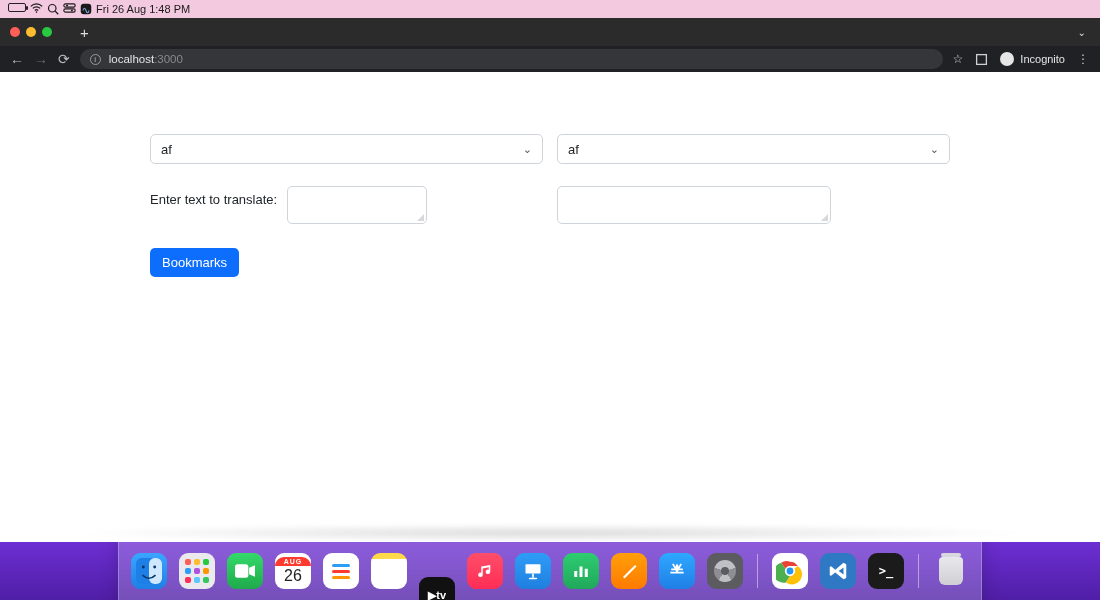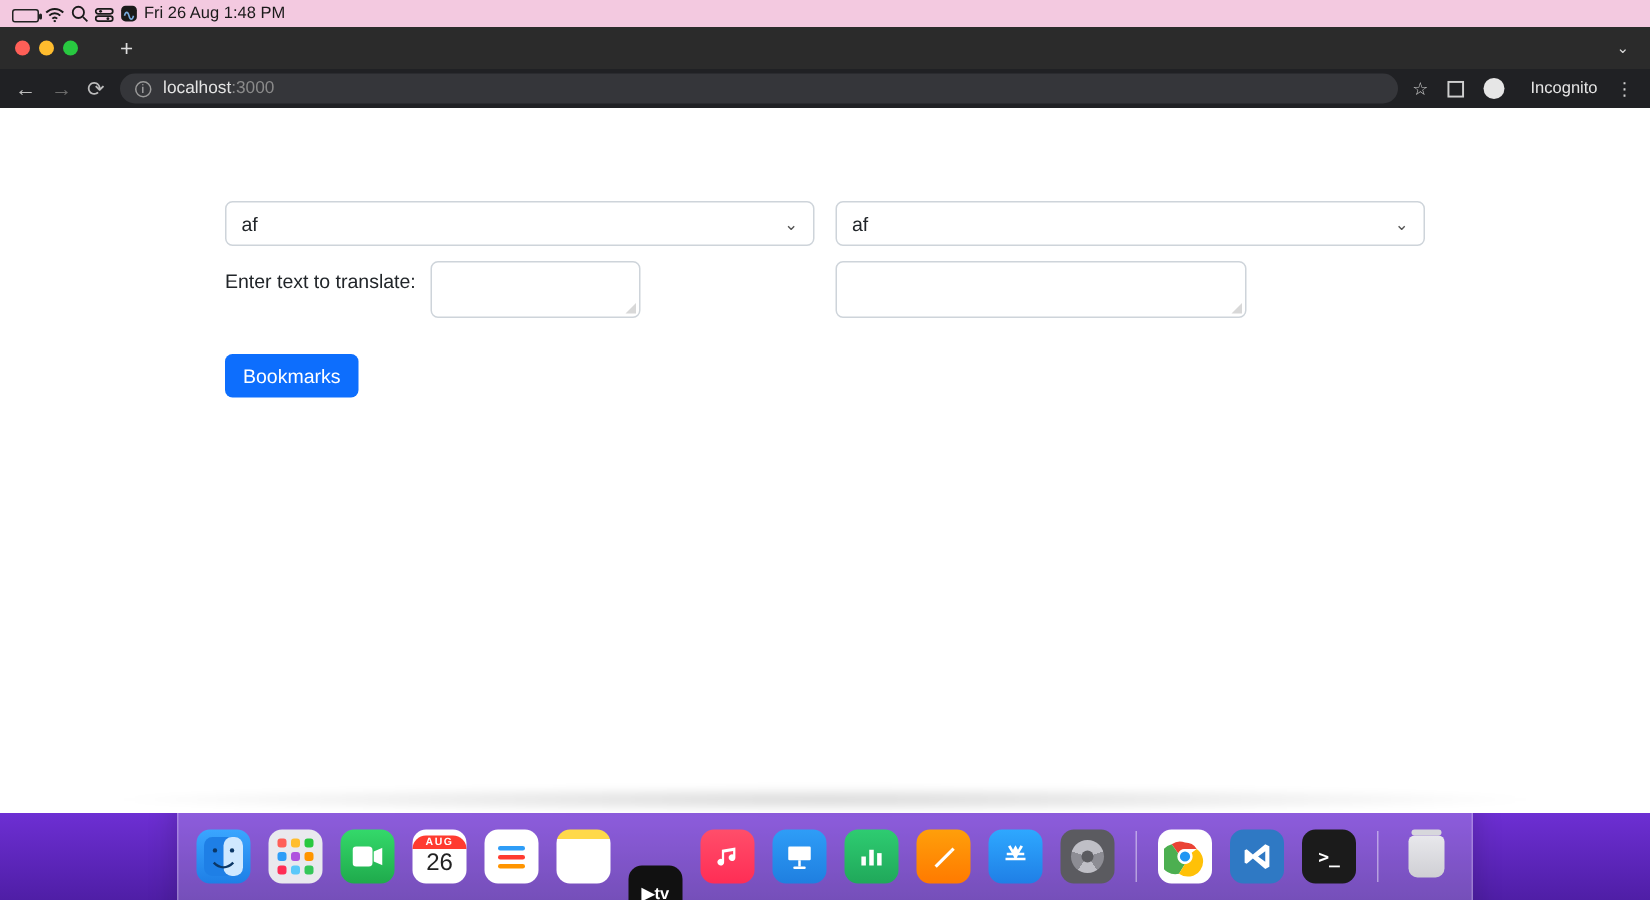--- a/index.html
+++ b/index.html
@@ -12,21 +12,21 @@
       display: flex;
       align-items: center;
       font-size: 11px;
       color: #1a1a1a;
       padding: 0 8px;
       justify-content: space-between;
     }
     .menubar-left { display: flex; align-items: center; gap: 13px; }
     .menubar-left .apple { font-size: 12px; }
     .menubar-left .appname { font-weight: 700; }
-    .menubar-right { display: flex; align-items: flex-end; gap: 4px; }
+    .menubar-right { display: flex; align-items: flex-start; gap: 4px; }
     .menubar-right .icon { display: inline-flex; align-items: center; }
     .battery {
       width: 18px; height: 9px; border: 1px solid #222; border-radius: 2px; position: relative;
     }
     .battery::after { content: ""; position: absolute; right: -3px; top: 2px; width: 2px; height: 4px; background: #222; border-radius: 1px; }
     .battery .fill { background: #222; width: 80%; height: 100%; }
 
     
     .chrome-top { background: #2b2b2b; }
     .tabstrip {
@@ -56,21 +56,21 @@
     .toolbar .nav-btn { color: #bdbdbd; font-size: 14px; line-height: 1; }
     .toolbar .nav-btn.disabled { color: #6b6b6b; }
     .omnibox {
       flex: 1; background: #35363a; height: 20px; border-radius: 10px; display: flex; align-items: center;
       padding: 0 10px; gap: 8px; color: #bdbdbd; font-size: 11.5px;
     }
     .omnibox .secure { width: 11px; height: 11px; border: 1px solid #9a9a9a; border-radius: 50%; display:inline-flex; align-items:center; justify-content:center; font-size:8px; }
     .omnibox .url .dim { color: #8a8a8a; }
     .omnibox .url .host { color: #e4e4e4; }
     .toolbar-right { display: flex; align-items: center; gap: 12px; font-size: 12px; }
-    .incog-badge { display: flex; align-items: center; gap: 17px; font-size: 11px; color: #e6e6e6; }
+    .incog-badge { display: flex; align-items: center; gap: 6px; font-size: 11px; color: #e6e6e6; }
     .incog-icon {
       width: 14px; height: 14px; border-radius: 50%; background: #e6e6e6; display:inline-block; position:relative;
     }
     .kebab { letter-spacing: 1px; }
 
     
     .viewport { background: #ffffff; height: calc(600px - 18px - 28px - 26px - 58px); padding-top: 62px; position: relative; }
     .viewport::after {
       content: ""; position: absolute; left: 66px; right: 66px; bottom: 0; height: 18px;
       background: radial-gradient(ellipse at center, rgba(0,0,0,0.14), rgba(0,0,0,0) 70%);
@@ -78,21 +78,21 @@
       pointer-events: none;
     }
     .container { width: 800px; margin: 0 auto; }
     .row { display: flex; gap: 14px; }
     .select {
       flex: 1; height: 30px; border: 1px solid #ced4da; border-radius: 5px; background: #fff;
       display: flex; align-items: center; justify-content: space-between; padding: 0 10px;
       font-size: 13px; color: #212529;
     }
     .select .chev { color: #555; font-size: 11px; }
-    .form-row { display: flex; align-items: flex-start; gap: 10px; margin-top: 10px; }
+    .form-row { display: flex; align-items: flex-start; gap: 10px; margin-top: 22px; }
     .label { font-size: 13px; color: #212529; padding-top: 6px; }
     .textarea {
       width: 140px; height: 38px; border: 1px solid #ced4da; border-radius: 5px; background: #fff; position: relative;
     }
     .textarea.big { width: 274px; }
     .textarea .grip {
       position: absolute; right: 2px; bottom: 2px; width: 0; height: 0;
       border-right: 7px solid #c8c8c8; border-top: 7px solid transparent;
       opacity: .7;
     }

